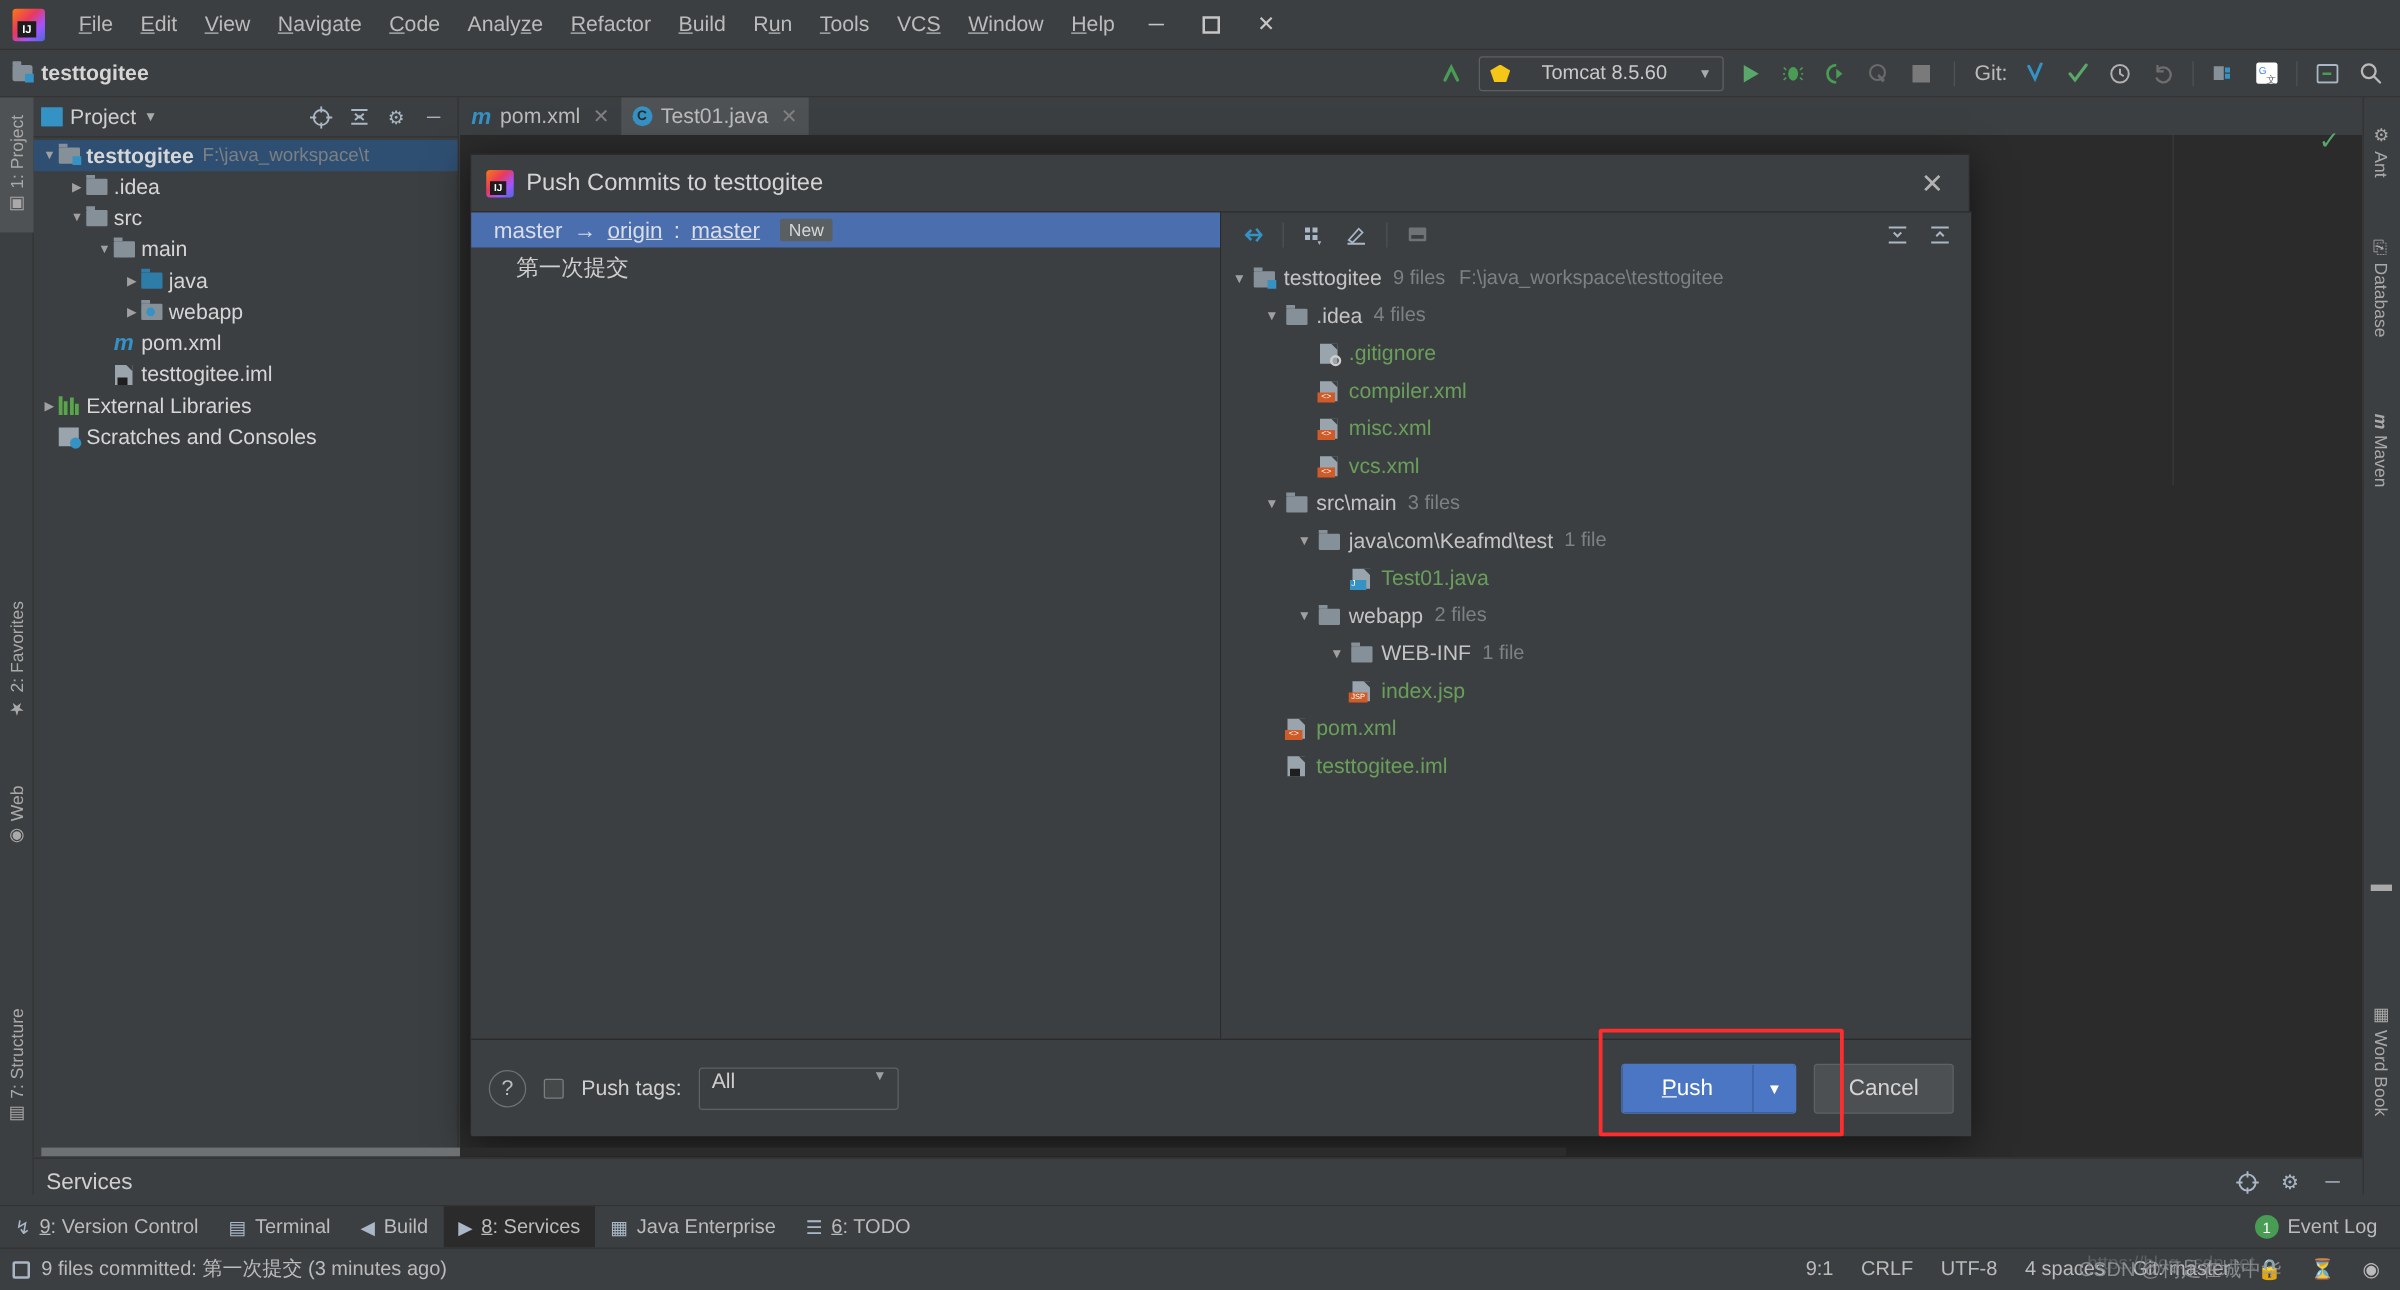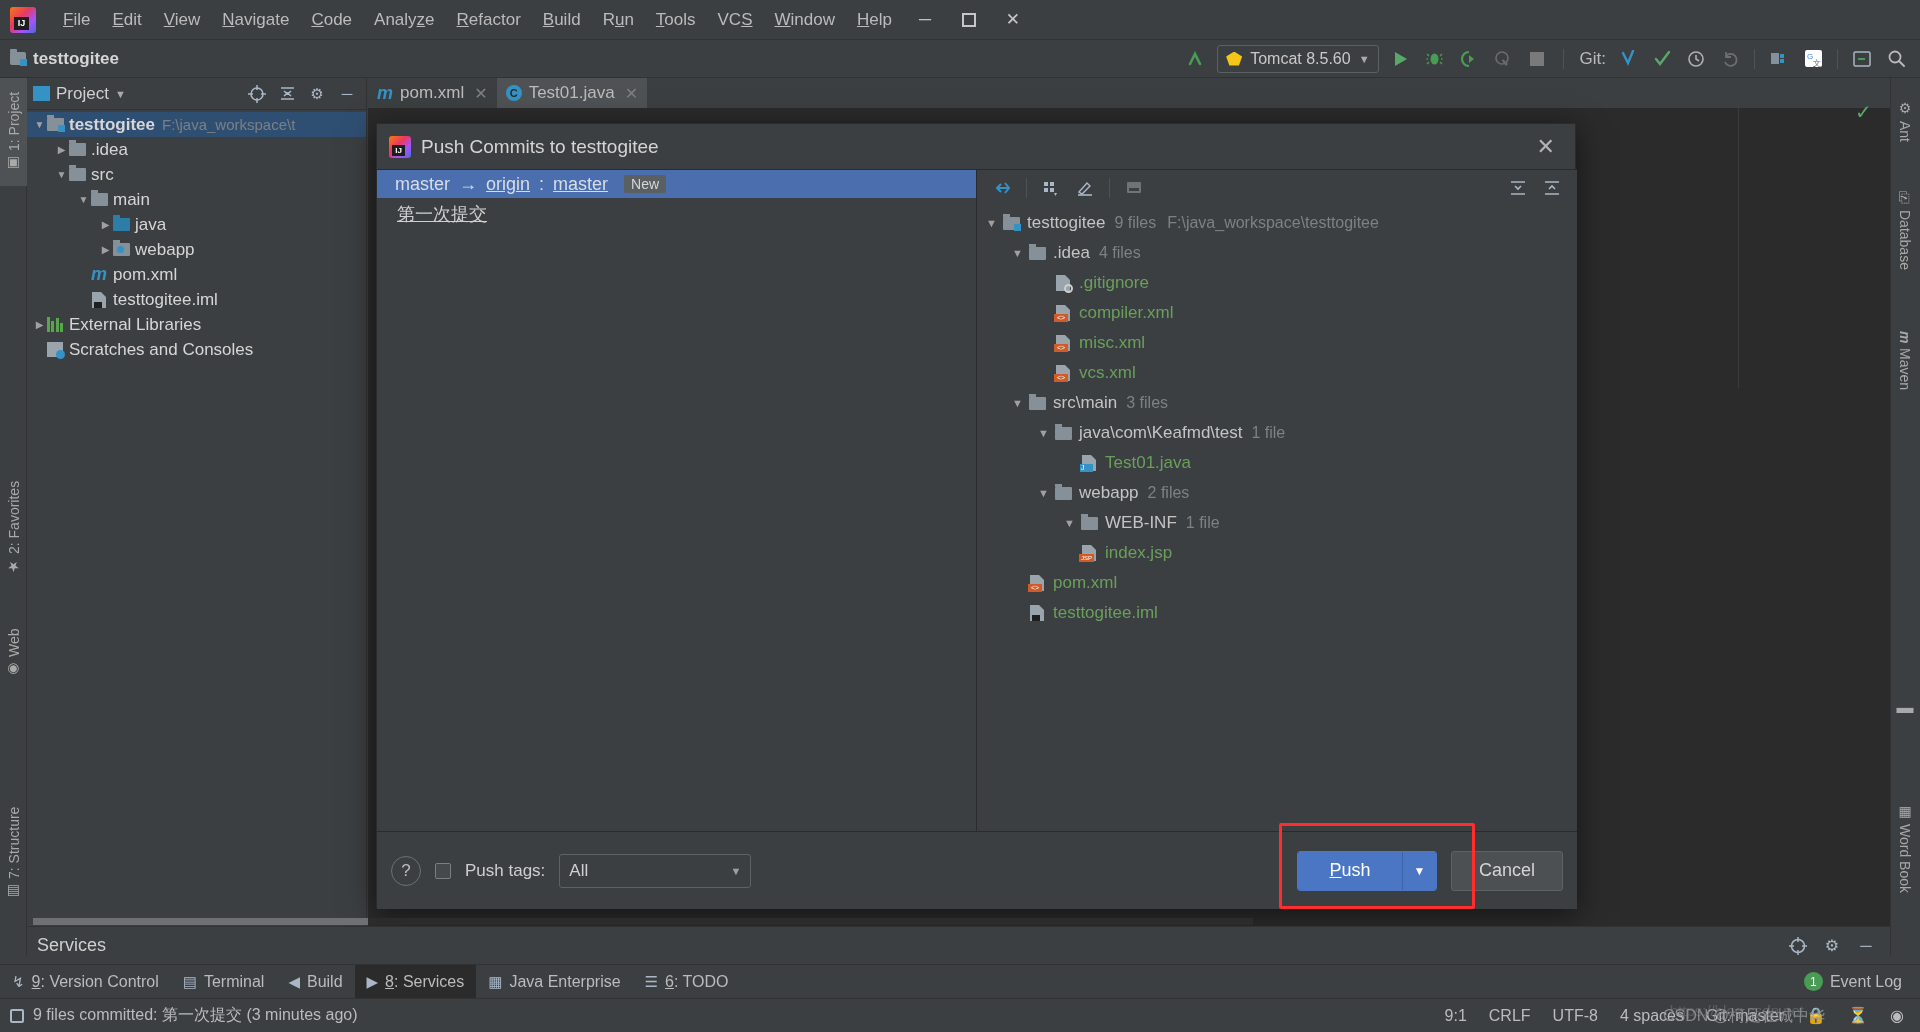--- a/index.html
+++ b/index.html
@@ -36,21 +36,21 @@
     position:absolute;left:0;top:40px;width:1920px;height:38px;background:#3c3f41;
     display:flex;align-items:center;border-bottom:1px solid #323232;
   }
   .bc{display:flex;align-items:center;margin-left:10px;gap:7px;font-weight:bold;color:#d6d6d6;font-size:17px;}
   .folder-ic{width:16px;height:13px;background:#869099;border-radius:1px 2px 2px 2px;position:relative;}
   .folder-ic:before{content:"";position:absolute;left:0;top:-3px;width:7px;height:3px;background:#869099;border-radius:1px 1px 0 0;}
   .folder-ic.blue:after{content:"";position:absolute;right:-1px;bottom:-1px;width:7px;height:7px;background:#3592c4;}
   .tb-right{margin-left:auto;display:flex;align-items:center;gap:2px;margin-right:8px;}
   .tb-ic{width:32px;height:30px;display:flex;align-items:center;justify-content:center;color:#a9b7c6;font-size:16px;}
   .runsel{
-    display:flex;align-items:center;gap:8px;height:28px;padding:0 8px;border:1px solid #5e6060;border-radius:3px;
+    display:flex;align-items:center;gap:25px;height:28px;padding:0 8px;border:1px solid #5e6060;border-radius:3px;
     color:#c9c9c9;font-size:16px;margin:0 4px;
   }
   .tomcat-ic{width:16px;height:14px;background:#f5c518;clip-path:polygon(50% 0,100% 35%,80% 100%,20% 100%,0 35%);}
   .tri-play{width:0;height:0;border-left:12px solid #59a869;border-top:7px solid transparent;border-bottom:7px solid transparent;}
   .git-label{color:#bbb;margin-left:6px;margin-right:4px;font-size:17px;}
 
   
   .leftstrip{
     position:absolute;left:0;top:78px;width:27px;height:878px;background:#3c3f41;border-right:1px solid #323232;
   }
@@ -108,38 +108,38 @@
   .dlg-ij{width:22px;height:22px;border-radius:3px;
     background:linear-gradient(135deg,#f97a12 0%,#e8395f 40%,#a254ff 70%,#4a6bd8 100%);position:relative;}
   .dlg-ij:after{content:"IJ";position:absolute;left:3px;bottom:2px;width:13px;height:11px;background:#1d1d1d;color:#fff;font-size:8px;line-height:11px;text-align:center;font-weight:bold;}
   .dlg-title h1{font-size:19px;font-weight:normal;color:#d4d4d4;}
   .dlg-close{margin-left:auto;color:#b3b3b3;font-size:22px;line-height:1;padding:4px 8px;}
   .dlg-body{position:absolute;left:0;top:45px;width:1200px;height:662px;display:flex;}
   .commits{width:600px;height:662px;background:#3c3f41;border-right:1px solid #2b2b2b;border-top:1px solid #2b2b2b;}
   .commit-head{height:28px;background:#4b6eaf;display:flex;align-items:center;padding:0 0 0 18px;gap:9px;font-size:18px;color:#d8dde6;}
   .commit-head .u{text-decoration:underline;}
   .badge-new{background:#5a5f61;color:#d6d6d6;font-size:14px;padding:1px 7px;border-radius:2px;margin-left:7px;}
-  .commit-msg{padding:4px 0 0 20px;font-size:18px;color:#cfcfcf;text-decoration:underline;}
+  .commit-msg{padding:4px 0 0 36px;font-size:18px;color:#cfcfcf;}
   .files{flex:1;height:662px;background:#3c3f41;border-top:1px solid #2b2b2b;}
   .files-tb{height:36px;display:flex;align-items:center;gap:4px;padding:0 10px;}
   .ftb-ic{width:30px;height:28px;display:flex;align-items:center;justify-content:center;color:#9aa0a6;font-size:16px;}
   .ftb-sep{width:1px;height:20px;background:#4f5355;margin:0 5px;}
   .ftb-right{margin-left:auto;display:flex;gap:4px;}
   .ftree{padding-top:2px;font-size:17px;}
   .frow{height:30px;display:flex;align-items:center;white-space:nowrap;}
   .fname{color:#6a9f5b;}
   .fname.dir{color:#c4c4c4;}
   .fcount{color:#7d8184;margin-left:9px;font-size:16px;}
   .fpath{color:#7d8184;margin-left:11px;font-size:16px;}
 
   .dlg-foot{position:absolute;left:0;top:707px;width:1200px;height:78px;background:#3c3f41;border-top:1px solid #2b2b2b;display:flex;align-items:center;padding:0 14px;gap:14px;}
   .help-btn{width:30px;height:30px;border-radius:50%;border:1px solid #6d7174;color:#bdbdbd;display:flex;align-items:center;justify-content:center;font-size:17px;}
   .chkbox{width:16px;height:16px;border:1px solid #7a7f82;background:#45494a;border-radius:2px;}
   .pt-label{font-size:17px;color:#cfcfcf;}
-  .combo{width:192px;height:34px;border:1px solid #5e6264;border-radius:3px;background:#3c3f41;display:flex;align-items:center;padding:0 9px;font-size:17px;color:#cfcfcf;}
+  .combo{width:160px;height:34px;border:1px solid #5e6264;border-radius:3px;background:#3c3f41;display:flex;padding:0 9px;font-size:17px;color:#cfcfcf;}
   .combo .cv{flex:1;}
   .combo .ca{color:#9aa0a6;font-size:11px;}
   .foot-right{margin-left:auto;display:flex;align-items:center;gap:14px;position:relative;}
   .push-hl{position:absolute;left:-18px;top:-28px;width:196px;height:86px;border:3px solid #ff2d2d;border-radius:2px;}
   .push-btn{height:40px;display:flex;align-items:stretch;border:1px solid #4a76c4;border-radius:3px;overflow:hidden;}
   .push-main{width:104px;background:#4a76c4;color:#fff;display:flex;align-items:center;justify-content:center;font-size:18px;}
   .push-main u{text-decoration:underline;}
   .push-arrow{width:34px;background:#4a76c4;border-left:1px solid #3b63a8;color:#fff;display:flex;align-items:center;justify-content:center;font-size:12px;}
   .cancel-btn{height:40px;width:112px;border:1px solid #5e6264;border-radius:3px;background:#4c5052;color:#d4d4d4;display:flex;align-items:center;justify-content:center;font-size:18px;}
 

